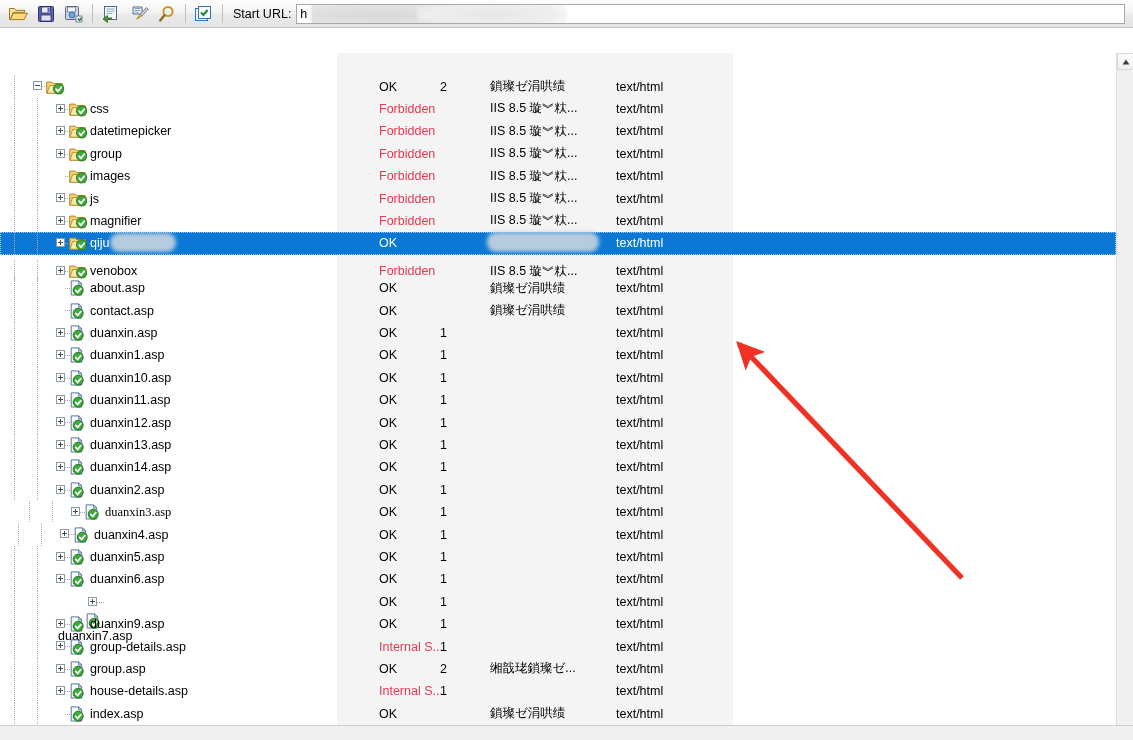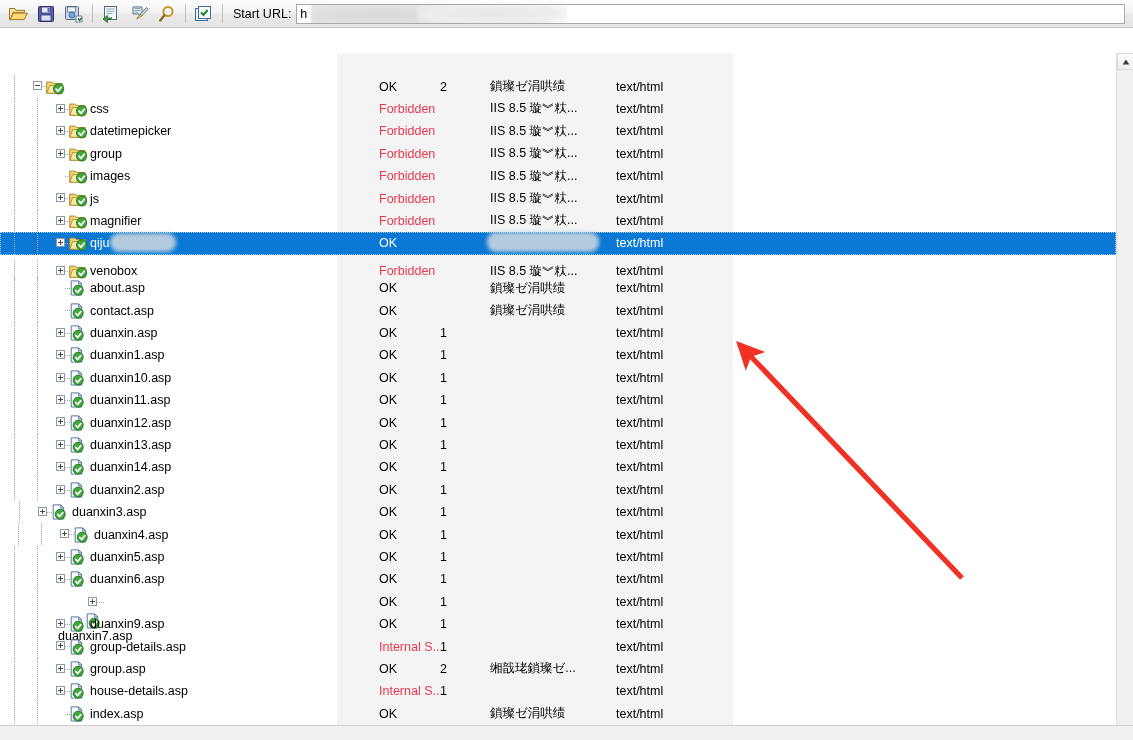--- a/index.html
+++ b/index.html
@@ -627,21 +627,21 @@
                 <path d="M6.8 10.5l1.8 2 3.2-3.9" fill="none" stroke="#ffffff" stroke-width="1.8" stroke-linecap="round" stroke-linejoin="round"></path>
               </svg></span>
             <span class="lbl">duanxin2.asp</span>
           </div>
           <div class="cell c-http">OK</div>
           <div class="cell c-inp">1</div>
           <div class="cell c-tit"></div>
           <div class="cell c-ct">text/html</div>
         </div>
         <div class="row" style="top: 448px;">
-          <div class="nm" style="left: 36px;">
+          <div class="nm" style="left: 69px; font-family: Liberation Serif, serif;">
             <div class="vline" style="left: -40px;"></div>
             <div class="vline" style="left: -17px;"></div>
             <div class="tw">
               <div class="expander plus"></div>
               <div class="dashline"></div>
             </div>
             <span class="ico"><svg width="18" height="16" viewBox="0 0 18 16">
                 <path d="M2.2 0.9h7.4l3.1 3.1v11H2.2z" fill="#fbfdff" stroke="#4d6f99" stroke-width="0.95"></path>
                 <path d="M9.6 0.9v3.1h3.1z" fill="#d7e5f3" stroke="#4d6f99" stroke-width="0.8"></path>
                 <circle cx="9.2" cy="10.2" r="5" fill="#3faa3c" stroke="#1d6d1b" stroke-width="0.9"></circle>

